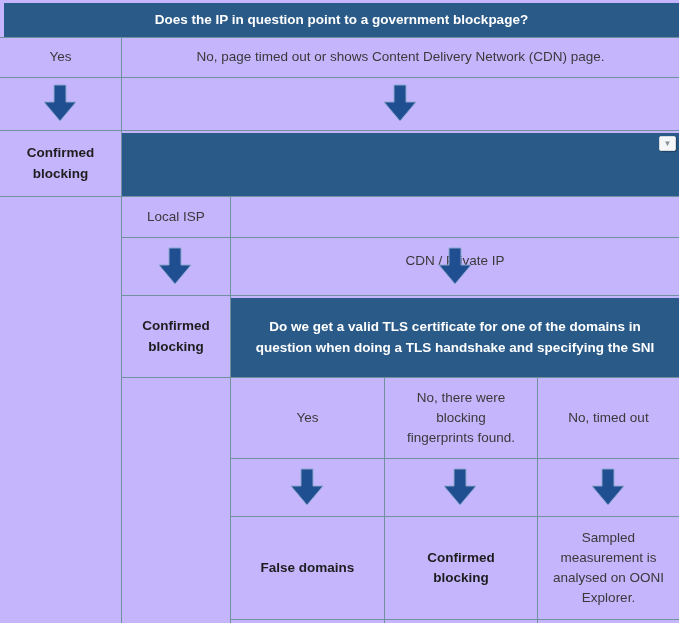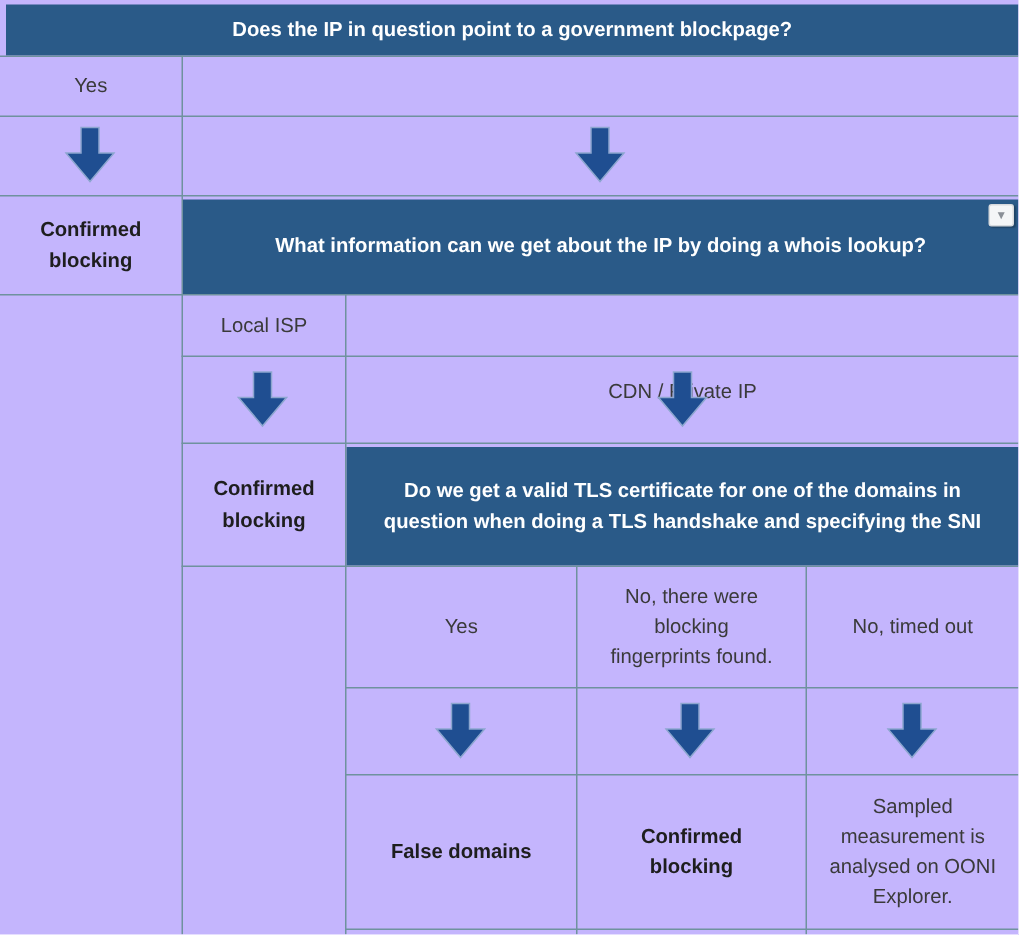--- a/index.html
+++ b/index.html
@@ -96,29 +96,29 @@
   .ar-r9c5 { left: 591px; top: 468px; }
 </style>
 </head>
 <body>
 
 <div id="stage">
 
   <div class="cell q c-q1">Does the IP in question point to a government blockpage?</div>
 
   <div class="cell q c-q2">
-    <span>What information can we get about the IP by doing a whois lookup?</span>
     <span class="dropdown-btn">
       <span>▼</span>
     </span>
   </div>
 
   <div class="cell q c-q3">Do we get a valid TLS certificate for one of the domains in question when doing a TLS handshake and specifying the SNI</div>
 
   <div class="cell c-a1y">Yes</div>
+  <div class="cell c-a1n">No, page timed out or shows Content Delivery Network (CDN) page.</div>
 
   <div class="cell bold c-cb1">Confirmed blocking</div>
 
   <div class="cell c-isp">Local ISP</div>
   <div class="cell c-cdn">CDN / Private IP</div>
 
   <div class="cell bold c-cb2">Confirmed blocking</div>
 
   <div class="cell c-a3y">Yes</div>
   <div class="cell c-a3t">No, timed out</div>

